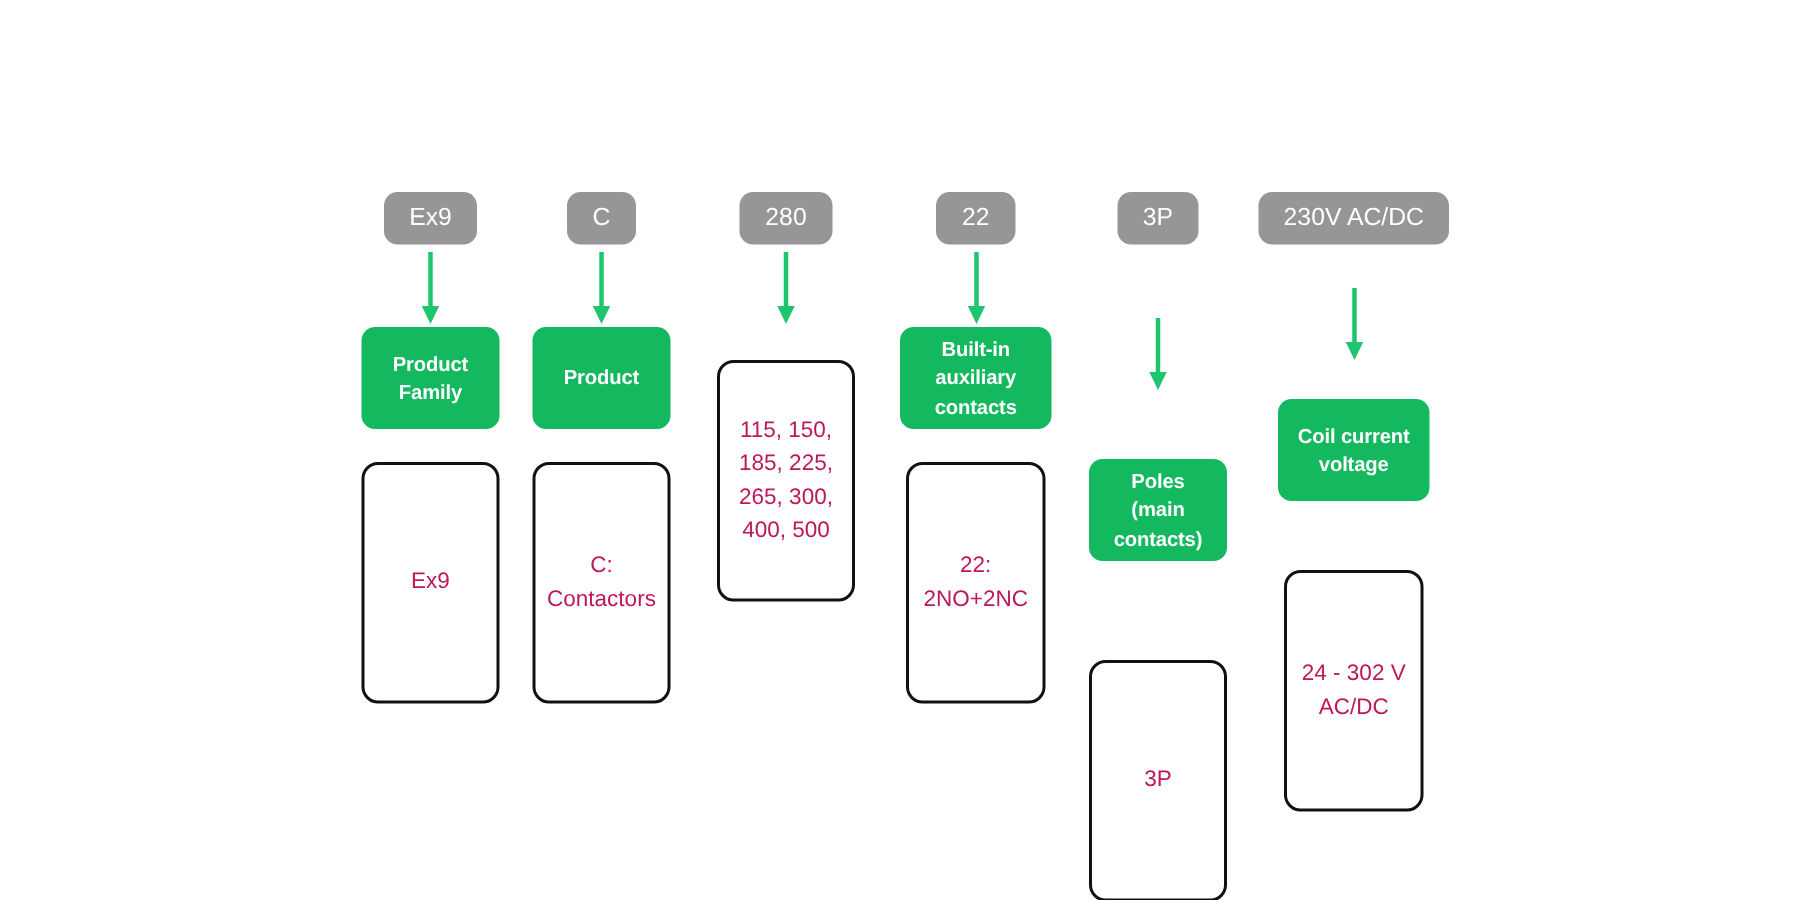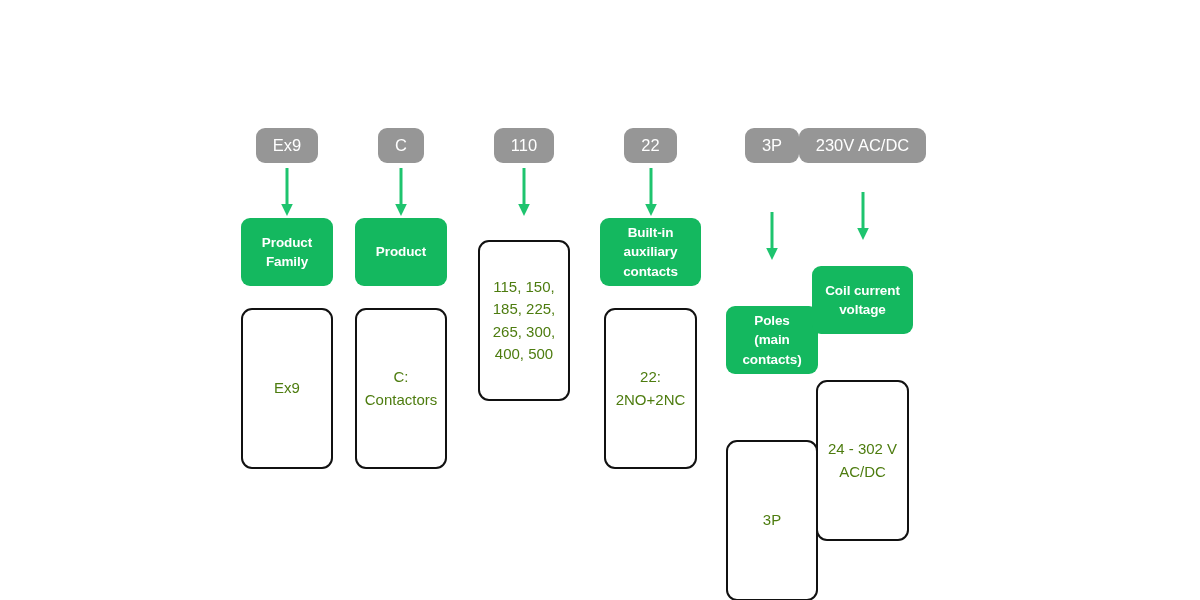--- a/index.html
+++ b/index.html
@@ -81,21 +81,21 @@
     border: 2px solid #111111;
     border-radius: 11px;
     width: 92px;
     height: 161px;
     display: flex;
     align-items: center;
     justify-content: center;
     text-align: center;
     font-size: 15px;
     font-weight: 400;
-    color: #4d7c0f;
+    color: #be185d;
     line-height: 1.5;
     box-sizing: border-box;
     padding: 0 4px;
   }
   .white-box.wide {
     width: 93px;
   }
 
   .txt { display: block; white-space: pre-line; }
 </style>
@@ -128,21 +128,21 @@
     <div class="green-box">
       <span class="txt">Product</span>
     </div>
     <div class="white-box">
       <span class="txt">C:
 Contactors</span>
     </div>
   </div>
 
   <div class="column" style="left:478px; width:92px;">
-    <div class="code-pill">110</div>
+    <div class="code-pill">280</div>
     <svg class="arrow" viewBox="0 0 18 52">
       <path d="M9 2 L9 40" stroke="#1ec46e" stroke-width="3" fill="none"></path>
       <path d="M9 50 L3.2 38 L14.8 38 Z" fill="#1ec46e"></path>
     </svg>
     <div class="white-box">
       <span class="txt">115, 150,
 185, 225,
 265, 300,
 400, 500</span>
     </div>
@@ -174,21 +174,21 @@
     <div class="green-box">
       <span class="txt">Poles
 (main
 contacts)</span>
     </div>
     <div class="white-box">
       <span class="txt">3P</span>
     </div>
   </div>
 
-  <div class="column" style="left:812px; width:101px;gap:24px;">
+  <div class="column" style="left:852px; width:101px;gap:24px;">
     <div class="code-pill">230V AC/DC</div>
     <svg class="arrow" viewBox="0 0 18 52">
       <path d="M9 2 L9 40" stroke="#1ec46e" stroke-width="3" fill="none"></path>
       <path d="M9 50 L3.2 38 L14.8 38 Z" fill="#1ec46e"></path>
     </svg>
     <div class="green-box wide">
       <span class="txt">Coil current
 voltage</span>
     </div>
     <div class="white-box wide">

